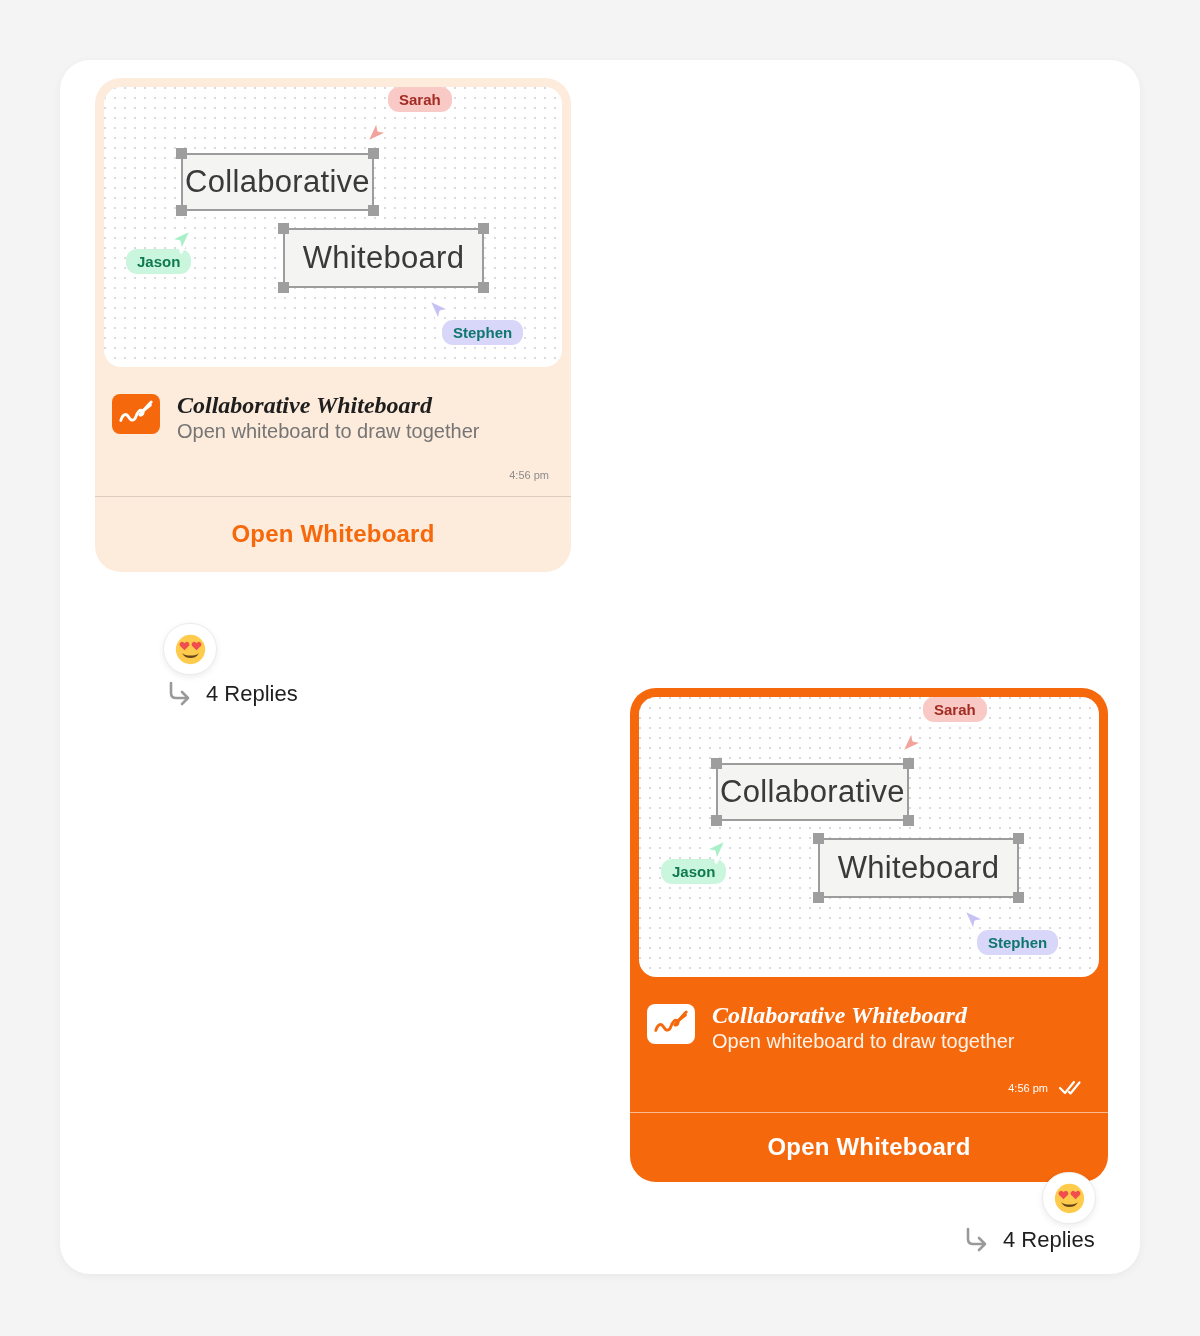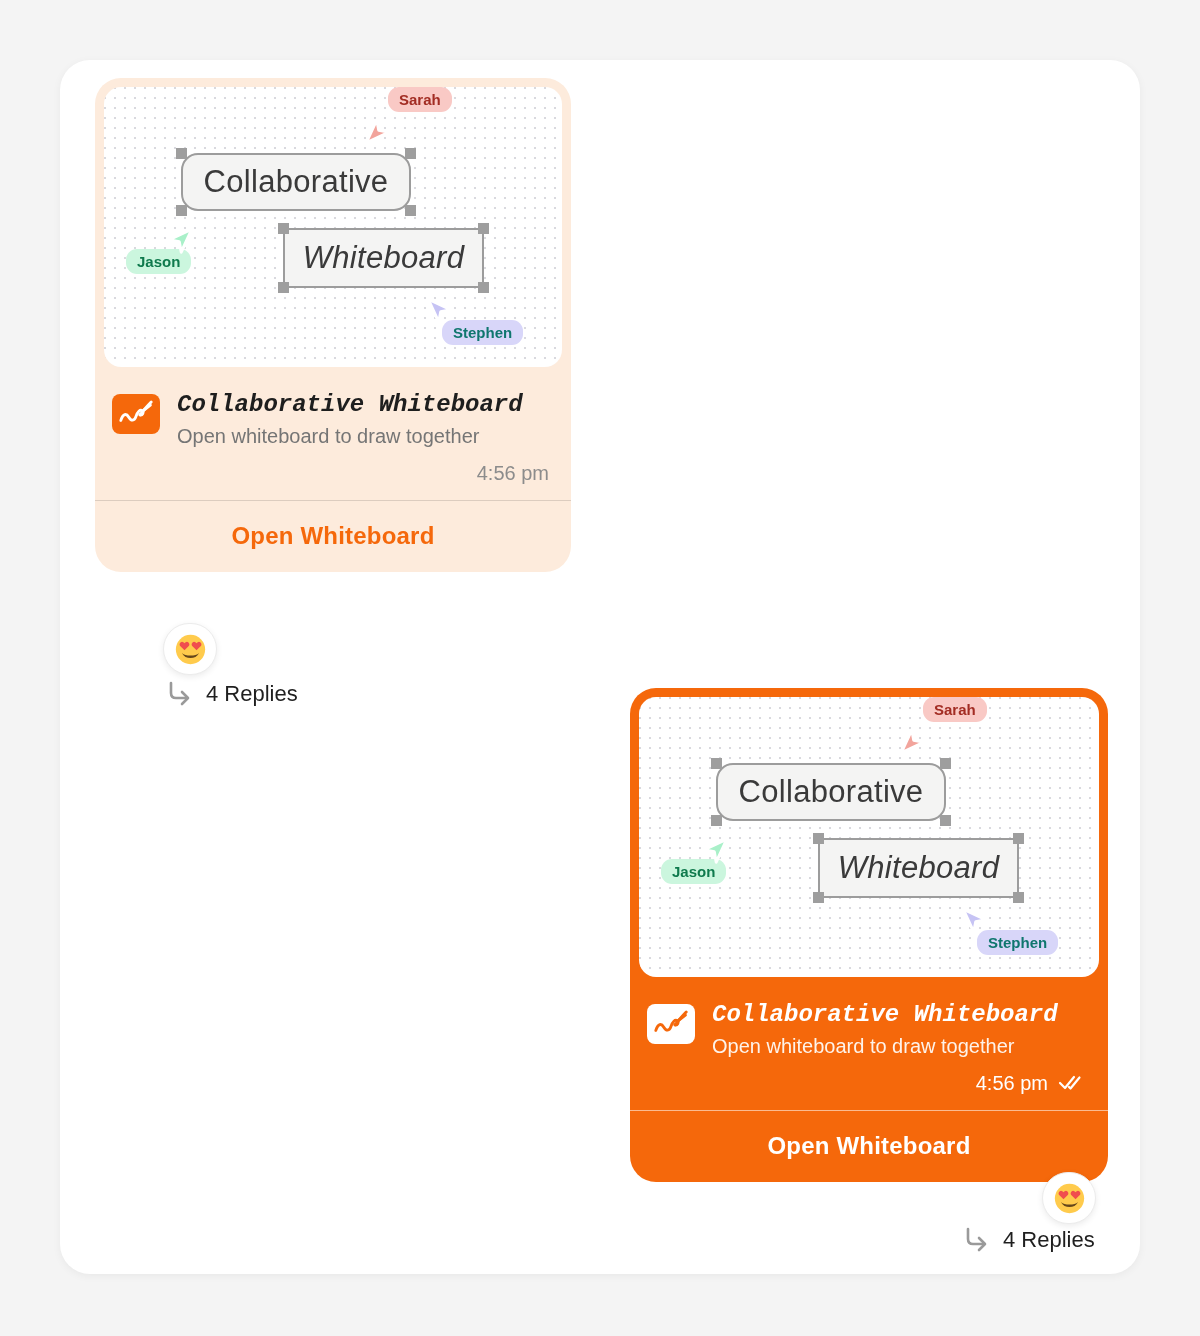--- a/index.html
+++ b/index.html
@@ -45,22 +45,22 @@
     background:#F4F4F3;
     border:2px solid #9C9C9C;
     display:flex; align-items:center; justify-content:center;
     font-size:31px; color:#3A3A3A; letter-spacing:0.3px;
   }
   .wb-box .handle {
     position:absolute; width:11px; height:11px; background:#9E9E9E;
   }
   .handle.tl{ left:-7px; top:-7px; } .handle.tr{ right:-7px; top:-7px; }
   .handle.bl{ left:-7px; bottom:-7px; } .handle.br{ right:-7px; bottom:-7px; }
-  .box-collab { left:77px; top:66px; width:230px; height:58px;border-radius:17px; }
-  .box-white  { left:179px; top:141px; width:201px; height:60px;font-style:italic; }
+  .box-collab { left:77px; top:66px; width:193px; height:58px; }
+  .box-white  { left:179px; top:141px; width:201px; height:60px; }
 
   .collab-badge {
     position:absolute;
     font-size:15px; font-weight:bold;
     padding:4px 11px; border-radius:11px;
     white-space:nowrap;
   }
   .badge-sarah   { left:284px; top:0;  background:#F9C9C5; color:#A22C23; }
   .badge-jason   { left:22px;  top:162px; background:#CBF6DE; color:#0F7A4D;text-align:center; }
   .badge-stephen { left:338px; top:233px; background:#D8D6F9; color:#0f766e; }
@@ -79,34 +79,34 @@
     display:flex; align-items:center; justify-content:center;
     margin-right:17px; margin-top:3px; flex:none;
   }
   .incoming .wb-icon { background:#F5680B; }
   .outgoing .wb-icon { background:#ffffff; }
   .wb-icon svg { width:40px; height:32px; }
   .incoming .wb-icon svg path { stroke:#ffffff; }
   .outgoing .wb-icon svg path { stroke:#F5680B; }
 
   .card-title {
-    font-family:Liberation Mono, monospace;
+    font-family:Liberation Serif, serif;
     font-weight:bold; font-style:italic;
     font-size:24px; line-height:1.2;
   }
-  .card-subtitle { font-size:20px; margin-top:5px; }
+  .card-subtitle { font-size:20px; }
   .incoming .card-title { color:#1E1E1E; }
   .incoming .card-subtitle { color:#757575; }
   .outgoing .card-title { color:#ffffff; }
   .outgoing .card-subtitle { color:#FEF3EA; }
 
   .time-row {
     display:flex; justify-content:flex-end; align-items:center;
-    gap:10px; margin-top:14px; padding-right:2px;
-    font-size:20px;
+    gap:10px; margin-top:26px; padding-right:2px;
+    font-size:11px;
   }
   .incoming .time-row { color:#8C8C8C; }
   .outgoing .time-row { color:#ffffff; }
   .check-icon { width:28px; height:18px; }
   .check-icon svg { width:100%; height:100%; }
 
   .divider { margin-top:15px; border-top:1.5px solid rgba(0,0,0,0.13); flex:none; }
   .outgoing .divider { border-top-color:rgba(255,255,255,0.55); }
 
   .action-btn {

